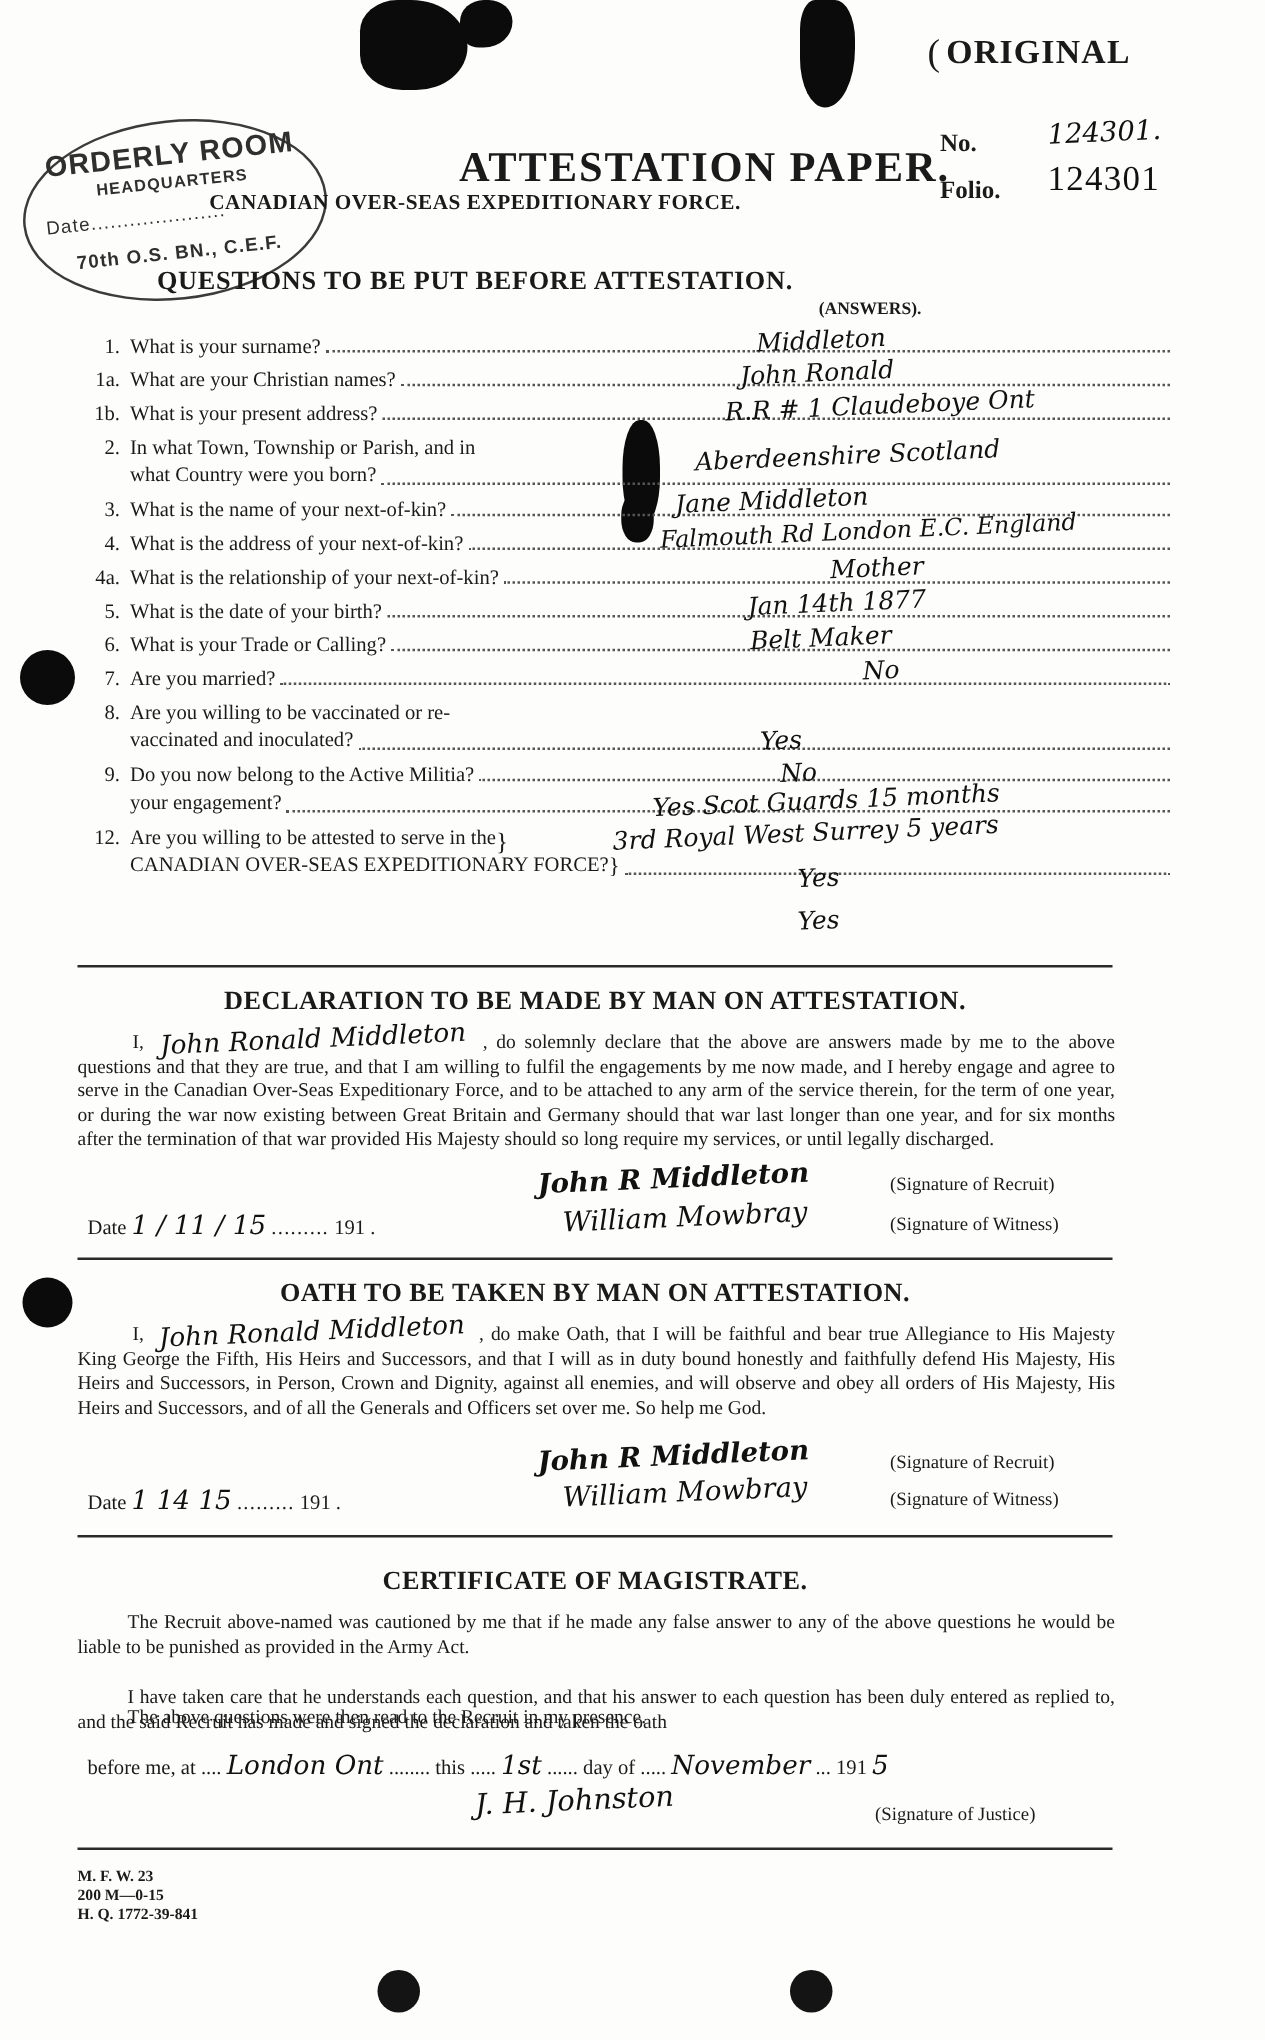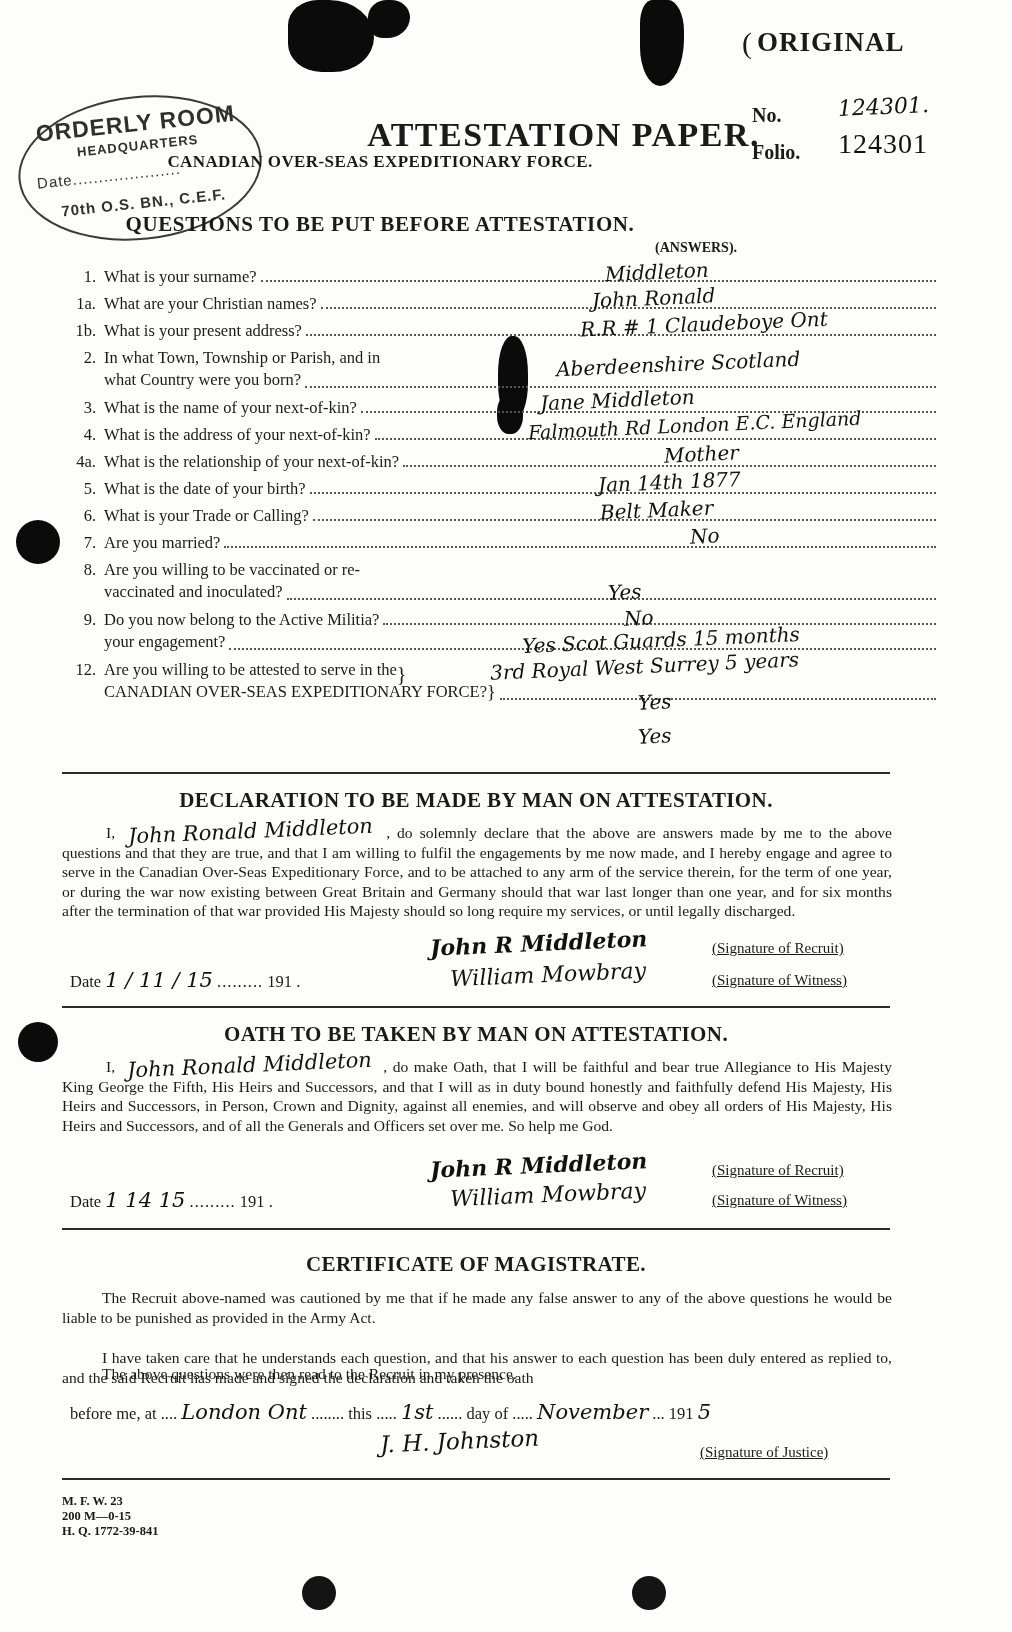--- a/index.html
+++ b/index.html
@@ -52,21 +52,21 @@
   .qsecond .pad{width:44px;flex:none;}
   .ans{position:absolute;font-size:20px;}
   .smallcaps{font-variant:small-caps;text-align:center;}
 
   
   .rule{position:absolute;left:62px;width:828px;border-top:2px solid #2a2a2a;}
   .sechead{position:absolute;width:828px;left:62px;text-align:center;
            font-size:21px;font-weight:bold;letter-spacing:.4px;}
   .body{position:absolute;left:62px;width:830px;font-size:15.6px;line-height:19.5px;
         text-align:justify;}
-  .sigline{position:absolute;font-size:15px;text-decoration:underline;}
+  .sigline{position:absolute;font-size:15px;}
   .datelabel{position:absolute;font-size:16.5px;}
 
   
   .footer{position:absolute;left:62px;top:1494px;font-family:"Liberation Serif",serif;
           font-size:12.5px;line-height:15px;font-weight:bold;}
 </style>
 </head>
 <body>
 
 <div class="page">

